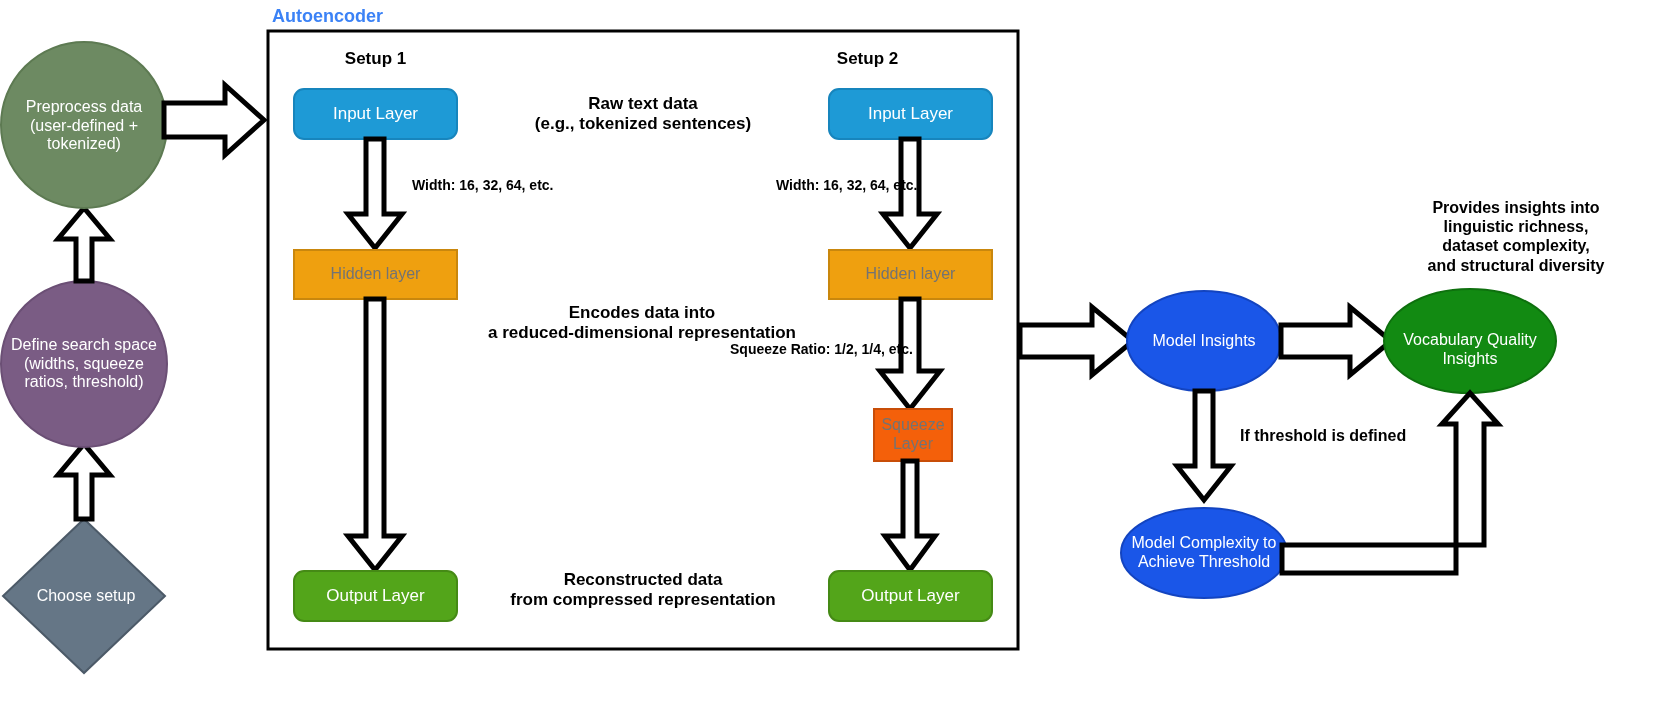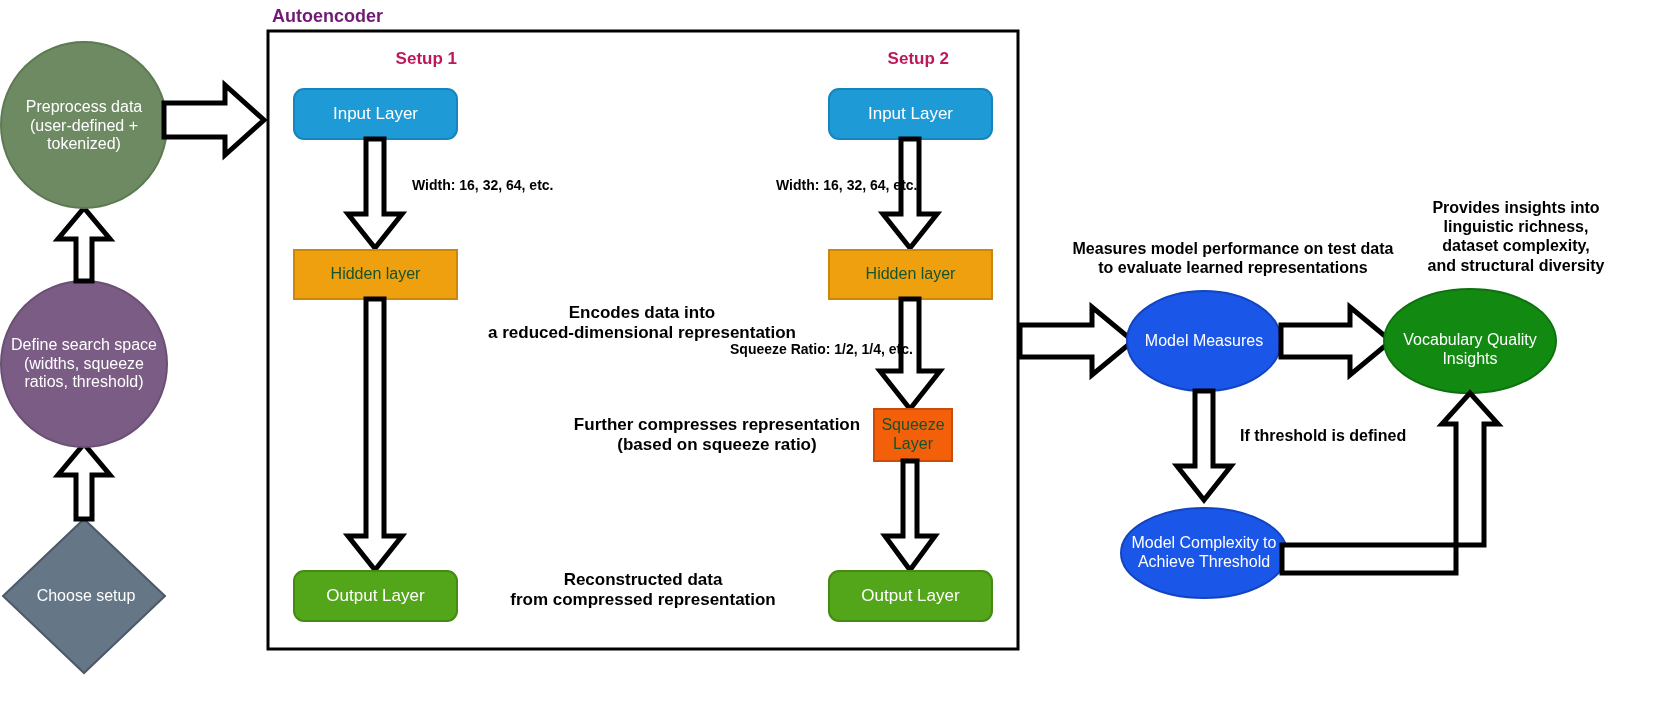--- a/index.html
+++ b/index.html
@@ -28,40 +28,40 @@
     position: absolute;
     display: flex;
     align-items: center;
     justify-content: center;
     text-align: center;
     pointer-events: none;
     line-height: 1.18;
     white-space: pre-line;
   }
   .lbl-white { color: #ffffff; }
-  .lbl-black { color: #14532d; }
+  .lbl-black { color: #737373; }
   .ann {
     position: absolute;
     text-align: center;
     font-weight: bold;
     color: #000000;
     line-height: 1.2;
     white-space: pre-line;
   }
   .ann-left { text-align: left; padding-left: 24px; }
   .box-title {
     position: absolute;
     font-weight: bold;
-    color: #701a75;
+    color: #3b82f6;
   }
   .col-title {
     position: absolute;
     font-weight: bold;
-    color: #be185d;
-    text-align: right;
+    color: #000000;
+    text-align: center;
   }
 </style>
 </head>
 <body>
 
 <div id="canvas">
 
   <svg class="svg-layer" viewBox="0 0 1661 717">
     <defs>
       <style>
@@ -153,41 +153,39 @@
 Layer</div>
 
   <div class="node-label lbl-white" style="left:829px; top:571px; width:163px; height:50px; font-size:17px;">Output Layer</div>
 
   <div class="ann ann-left" style="left:388px; top:177px; width:230px; font-size:14px;">Width: 16, 32, 64, etc.</div>
 
   <div class="ann ann-left" style="left:752px; top:177px; width:230px; font-size:14px;">Width: 16, 32, 64, etc.</div>
 
   <div class="ann ann-left" style="left:706px; top:341px; width:260px; font-size:14px;">Squeeze Ratio: 1/2, 1/4, etc.</div>
 
+  <div class="ann" style="left:490px; top:94px; width:306px; font-size:17px;">Raw text data
+(e.g., tokenized sentences)</div>
 
   <div class="ann" style="left:482px; top:255px; width:320px; font-size:17px;margin-top:48px;">Encodes data into
 a reduced-dimensional representation</div>
 
-  <div class="ann" style="left:561px; top:415px; width:312px; font-size:17px;">Further compresses representation
-(based on squeeze ratio)</div>
 
   <div class="ann" style="left:492px; top:570px; width:302px; font-size:17px;">Reconstructed data
 from compressed representation</div>
 
-  <div class="ann" style="left:1061px; top:239px; width:344px; font-size:16px;">Measures model performance on test data
-to evaluate learned representations</div>
 
   <div class="ann" style="left:1372px; top:198px; width:288px; font-size:16px;">Provides insights into
 linguistic richness,
 dataset complexity,
 and structural diversity</div>
 
   <div class="ann ann-left" style="left:1216px; top:426px; width:230px; font-size:16px;">If threshold is defined</div>
 
-  <div class="node-label lbl-white" style="left:1127px; top:318px; width:154px; height:46px; font-size:16px;">Model Measures</div>
+  <div class="node-label lbl-white" style="left:1127px; top:318px; width:154px; height:46px; font-size:16px;">Model Insights</div>
 
   <div class="node-label lbl-white" style="left:1121px; top:527px; width:166px; height:52px; font-size:16px;">Model Complexity to
 Achieve Threshold</div>
 
   <div class="node-label lbl-white" style="left:1387px; top:324px; width:166px; height:52px; font-size:16px;">Vocabulary Quality
 Insights</div>
 
 </div>
 
 </body></html>

